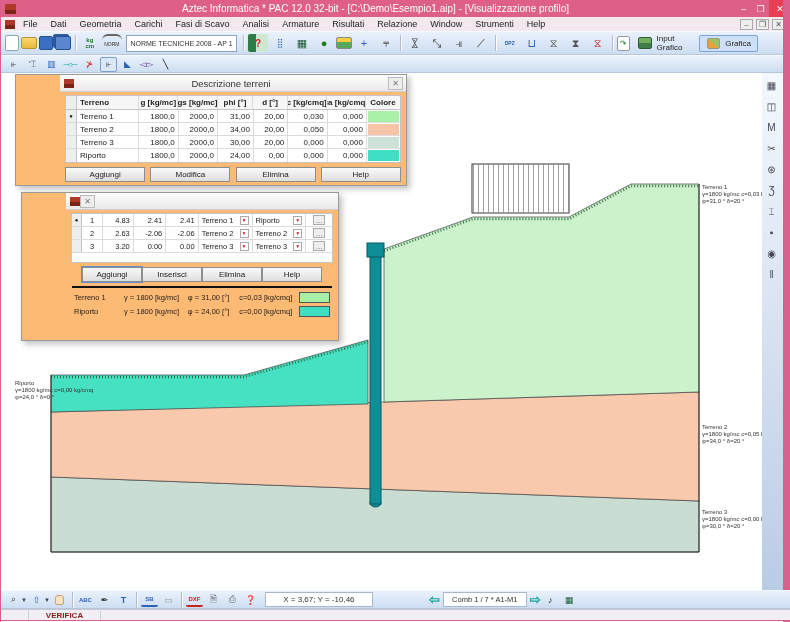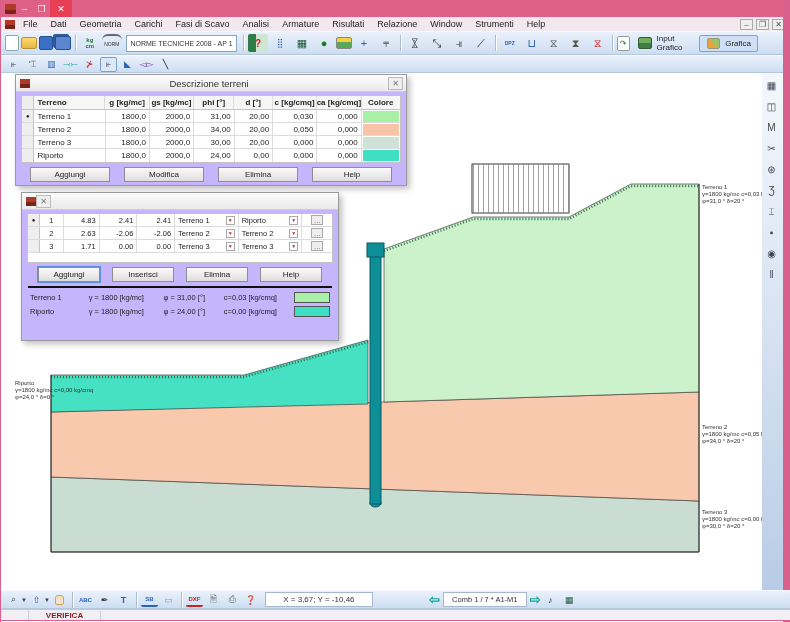--- a/index.html
+++ b/index.html
@@ -49,21 +49,21 @@
   .right-border { position:absolute; right:0; top:0; width:7px; height:622px; background:#d8608a; }
   .right-strip { position:absolute; right:7px; top:73px; width:23px; height:517px;
                  background:linear-gradient(to bottom,#f4f8fd,#b9cce6); display:flex; flex-direction:column; align-items:center; padding-top:2px; }
   .vico { width:16px; height:15px; margin:3px 0; display:flex; align-items:center; justify-content:center;
           font-size:10px; color:#445; }
 
   
   .main { position:absolute; left:0; top:73px; width:761px; height:517px; background:#fff; overflow:hidden; }
 
   
-  .dlg { position:absolute; background:#c4b5fd; border:1px solid #9a9a9a; box-shadow:3px 3px 6px rgba(0,0,0,.25); }
+  .dlg { position:absolute; background:#fdba74; border:1px solid #9a9a9a; box-shadow:3px 3px 6px rgba(0,0,0,.25);padding-left:44px; }
   .dlg-title { height:17px; background:linear-gradient(#fdfdfd,#e9e9e9); border-bottom:1px solid #cfcfcf;
                display:flex; align-items:center; font-size:9.5px; color:#333; }
   .dlg-title .d-ico { width:10px; height:9px; margin-left:4px; background:linear-gradient(#b03a2a 60%,#7a2418 60%); }
   .dlg-title .d-text { flex:1; text-align:center; }
   .dlg-close { width:15px; height:13px; margin-right:3px; border:1px solid #bbb; background:#eee;
                font-size:8px; color:#777; display:flex; align-items:center; justify-content:center; }
   .grid { margin:3px 5px 0 5px; border:1px solid #c4c4c4; background:#fff; font-size:8px; color:#222; }
   .grow { display:flex; border-bottom:1px solid #dcdcdc; height:13px; align-items:center; }
   .grow.head { background:#f6f6f6; font-weight:bold; border-bottom:1px solid #c4c4c4; height:14px; }
   .gc { border-right:1px solid #dcdcdc; height:100%; display:flex; align-items:center; padding:0 3px; overflow:hidden; white-space:nowrap; }
@@ -83,20 +83,21 @@
   .legend-line { height:2px; background:#111; margin:4px 6px 2px 6px; }
   .legrow { display:flex; align-items:center; height:14px; font-size:7.5px; color:#222; padding:0 8px; }
   .legrow .ln { width:72px; } .legrow .lg { width:92px; } .legrow .lp { width:74px; } .legrow .lc { width:86px; }
   .legsw { width:44px; height:11px; border:1px solid #555; }
 </style>
 </head>
 <body>
 
 <div class="titlebar">
   <span class="app-ico"></span>
+  <span class="t-text">Aztec Informatica * PAC 12.0 32-bit  - [C:\Demo\Esempio1.aip] - [Visualizzazione profilo]</span>
   <span class="win-btns">
     <span class="win-btn">–</span>
     <span class="win-btn">❐</span>
     <span class="win-btn close">✕</span>
   </span>
 </div>
 
 <div class="menubar">
   <span class="app-ico2"></span>
   <span class="mitem">File</span>
@@ -361,21 +362,21 @@
               <span class="ddbtn">▼</span>
             </span>
           </span>
         <span class="gc ctr" style="width:30px;border-right:none">
             <span class="dots">…</span>
           </span>
       </div>
       <div class="grow">
         <span class="gc selcol" style="width:12px"></span>
         <span class="gc ctr" style="width:24px">3</span>
-        <span class="gc num" style="width:36px">1.71</span>
+        <span class="gc num" style="width:36px">3.20</span>
         <span class="gc num" style="width:38px">0.00</span>
         <span class="gc num" style="width:38px">0.00</span>
         <span class="gc" style="width:64px">
             <span class="dd">
               <span>Terreno 3</span>
               <span class="ddbtn">▼</span>
             </span>
           </span>
         <span class="gc" style="width:64px">
             <span class="dd">

